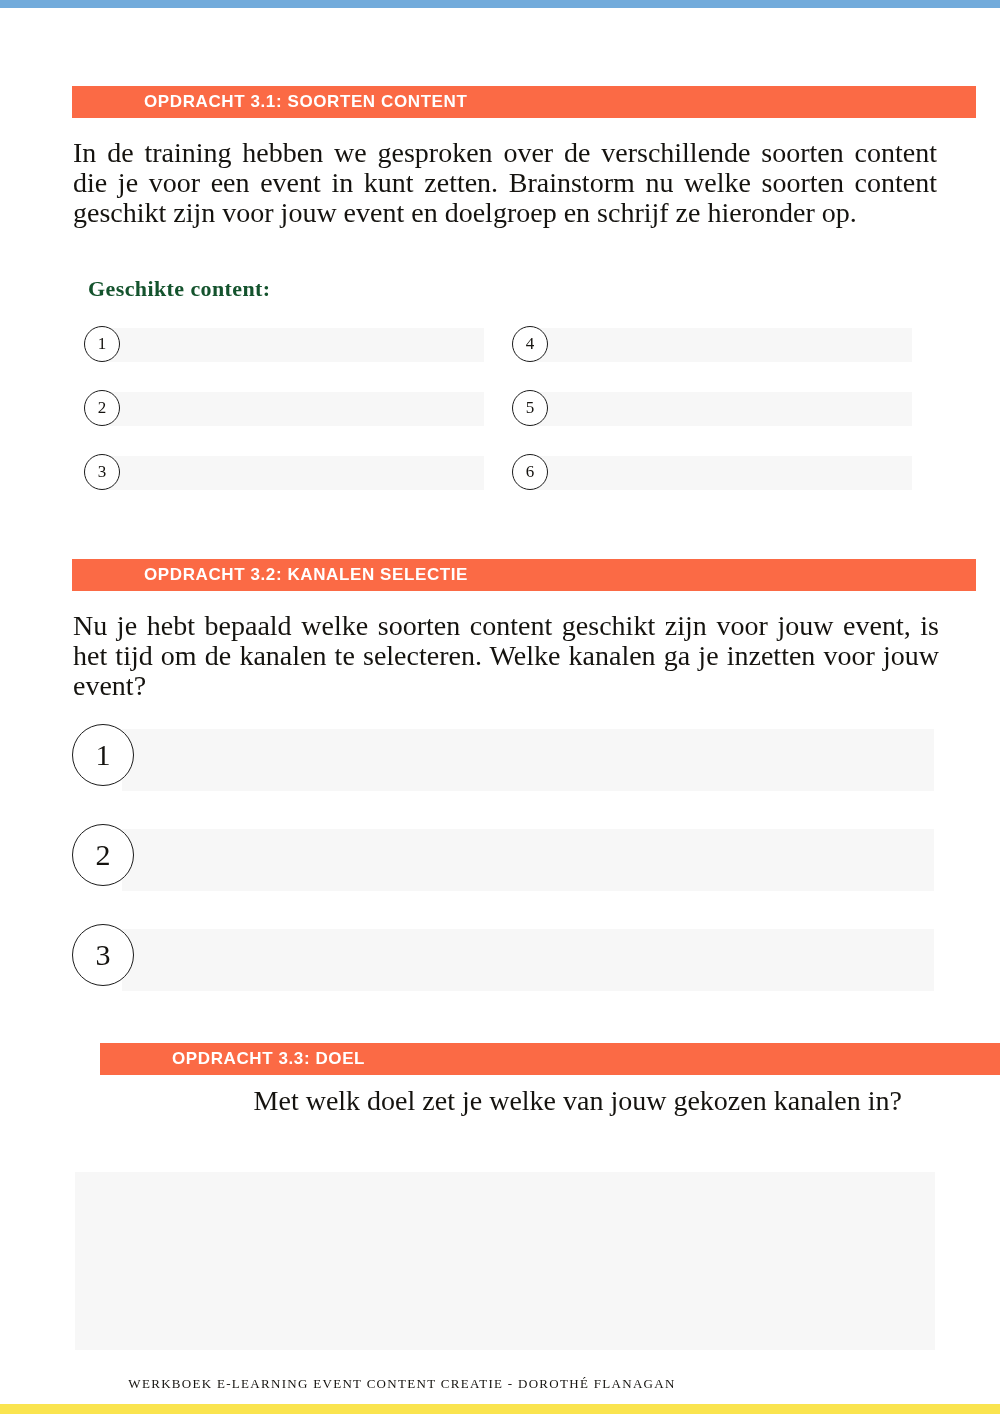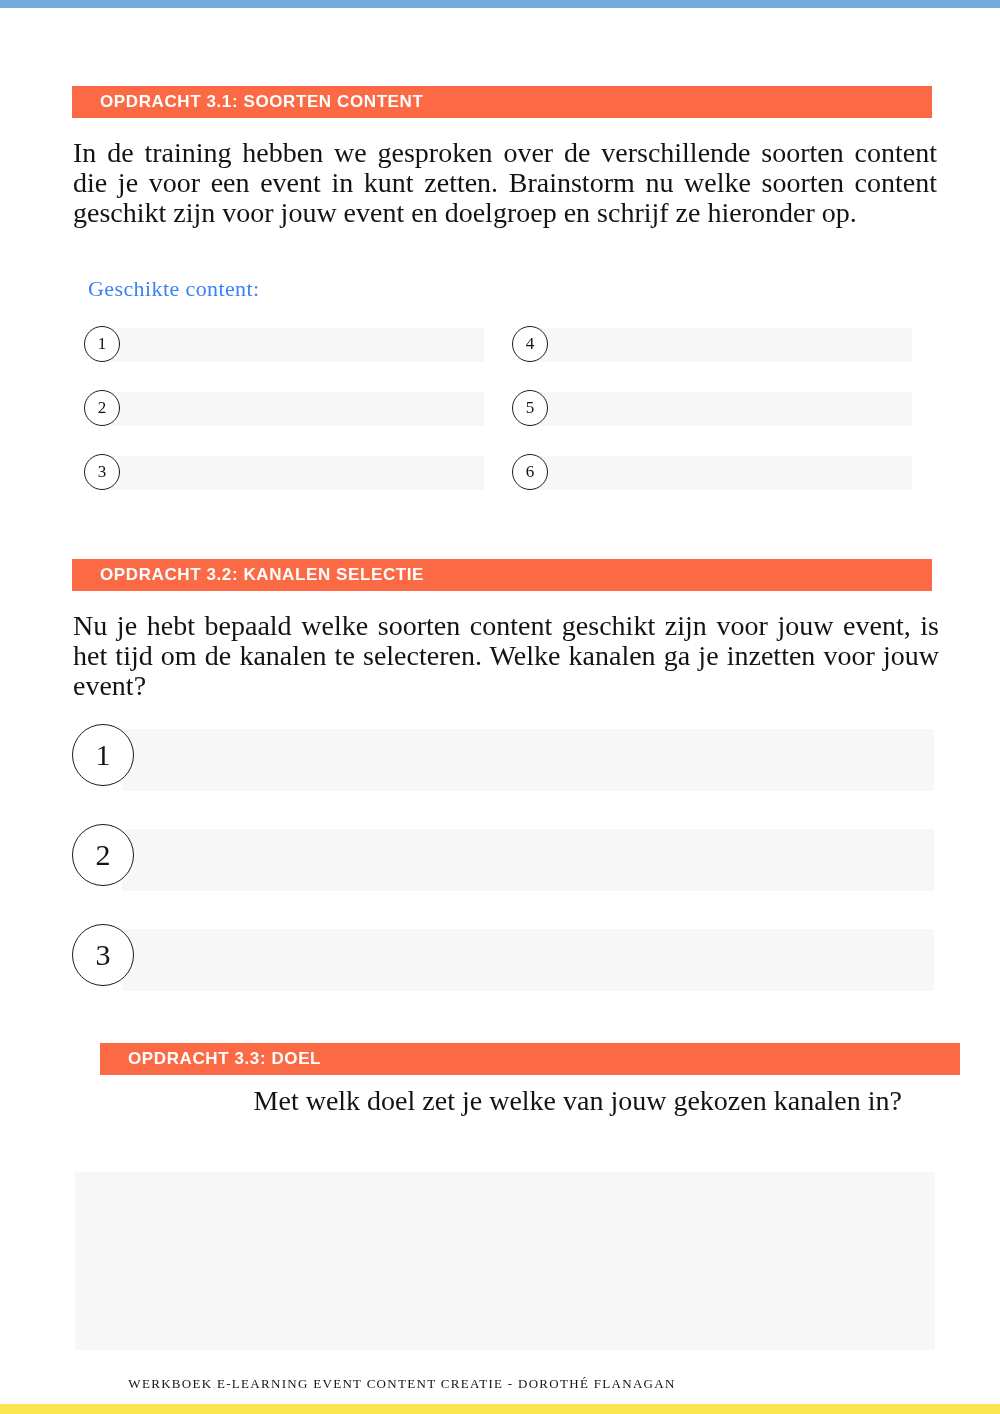--- a/index.html
+++ b/index.html
@@ -41,20 +41,21 @@
 
   
   .section-header {
     position: absolute;
     left: 72px;
     width: 860px;
     height: 32px;
     background: #FB6A45;
     display: flex;
     align-items: center;
+    padding-left: 44px;
   }
   .section-header .label {
     color: #ffffff;
     font-family: "Liberation Sans", "DejaVu Sans", sans-serif;
     font-weight: bold;
     font-size: 17px;
     letter-spacing: 0.6px;
     padding-left: 28px;
     white-space: nowrap;
   }
@@ -87,24 +88,24 @@
     width: 830px;
     text-align: right;
   }
 
   
   .subheading {
     position: absolute;
     left: 88px;
     top: 276px;
     font-family: "Liberation Serif", "DejaVu Serif", serif;
-    font-weight: normal;
+    font-weight: bold;
     font-size: 22px;
     letter-spacing: 0.4px;
-    color: #3b82f6;
+    color: #14532d;
   }
 
   
   .field-row-sm {
     position: absolute;
     height: 38px;
   }
   .field-box {
     position: absolute;
     background: #F7F7F7;

